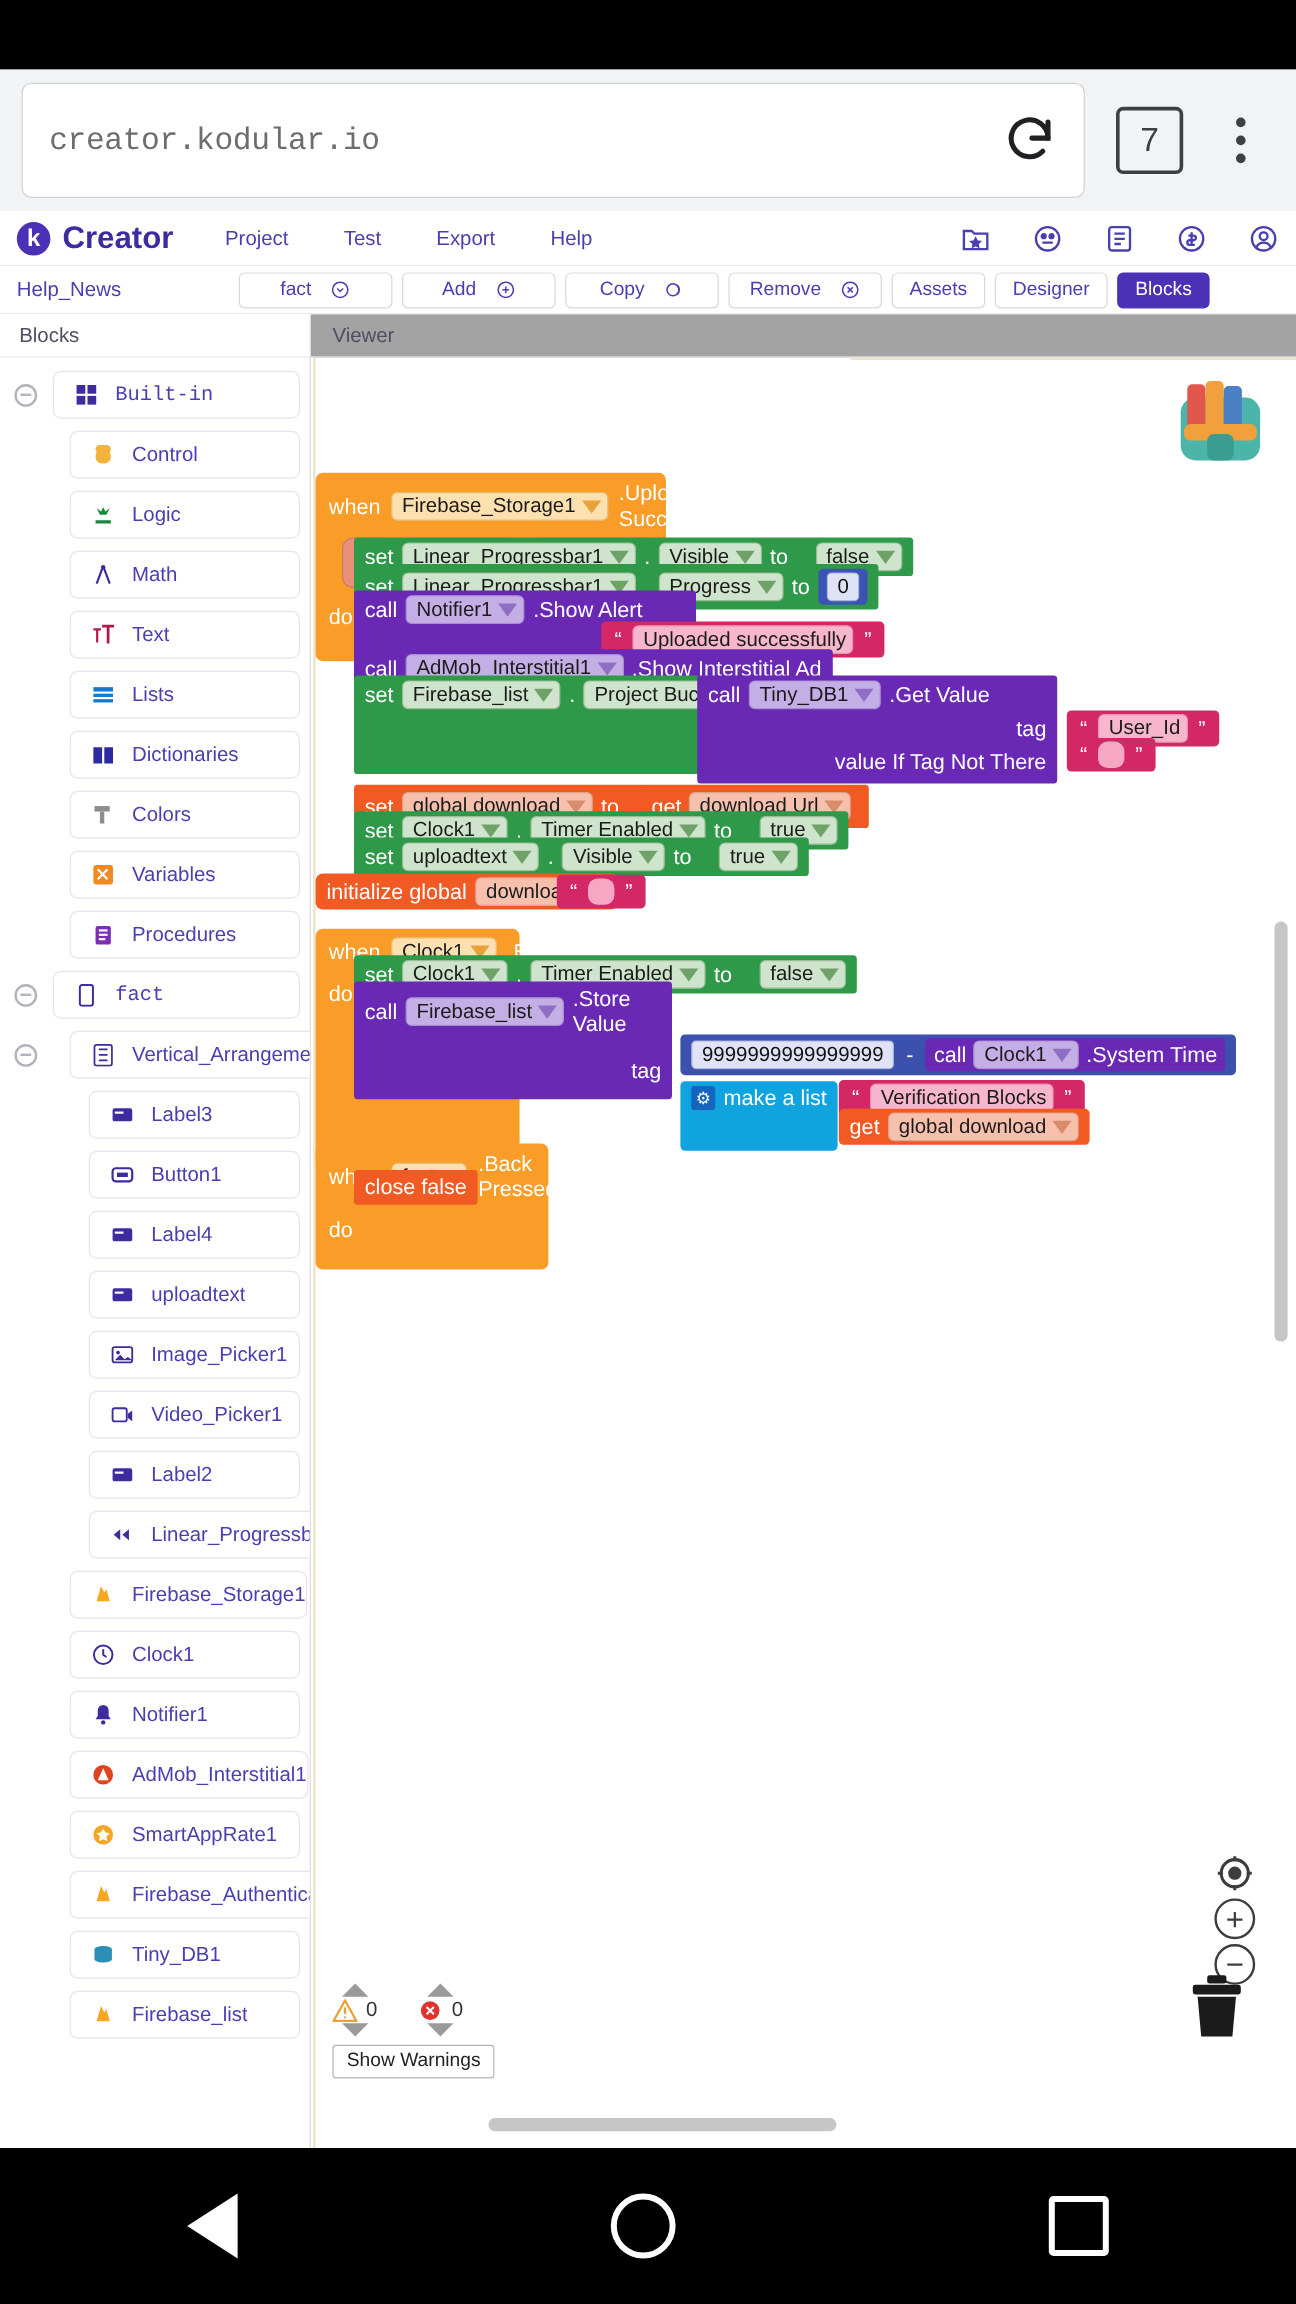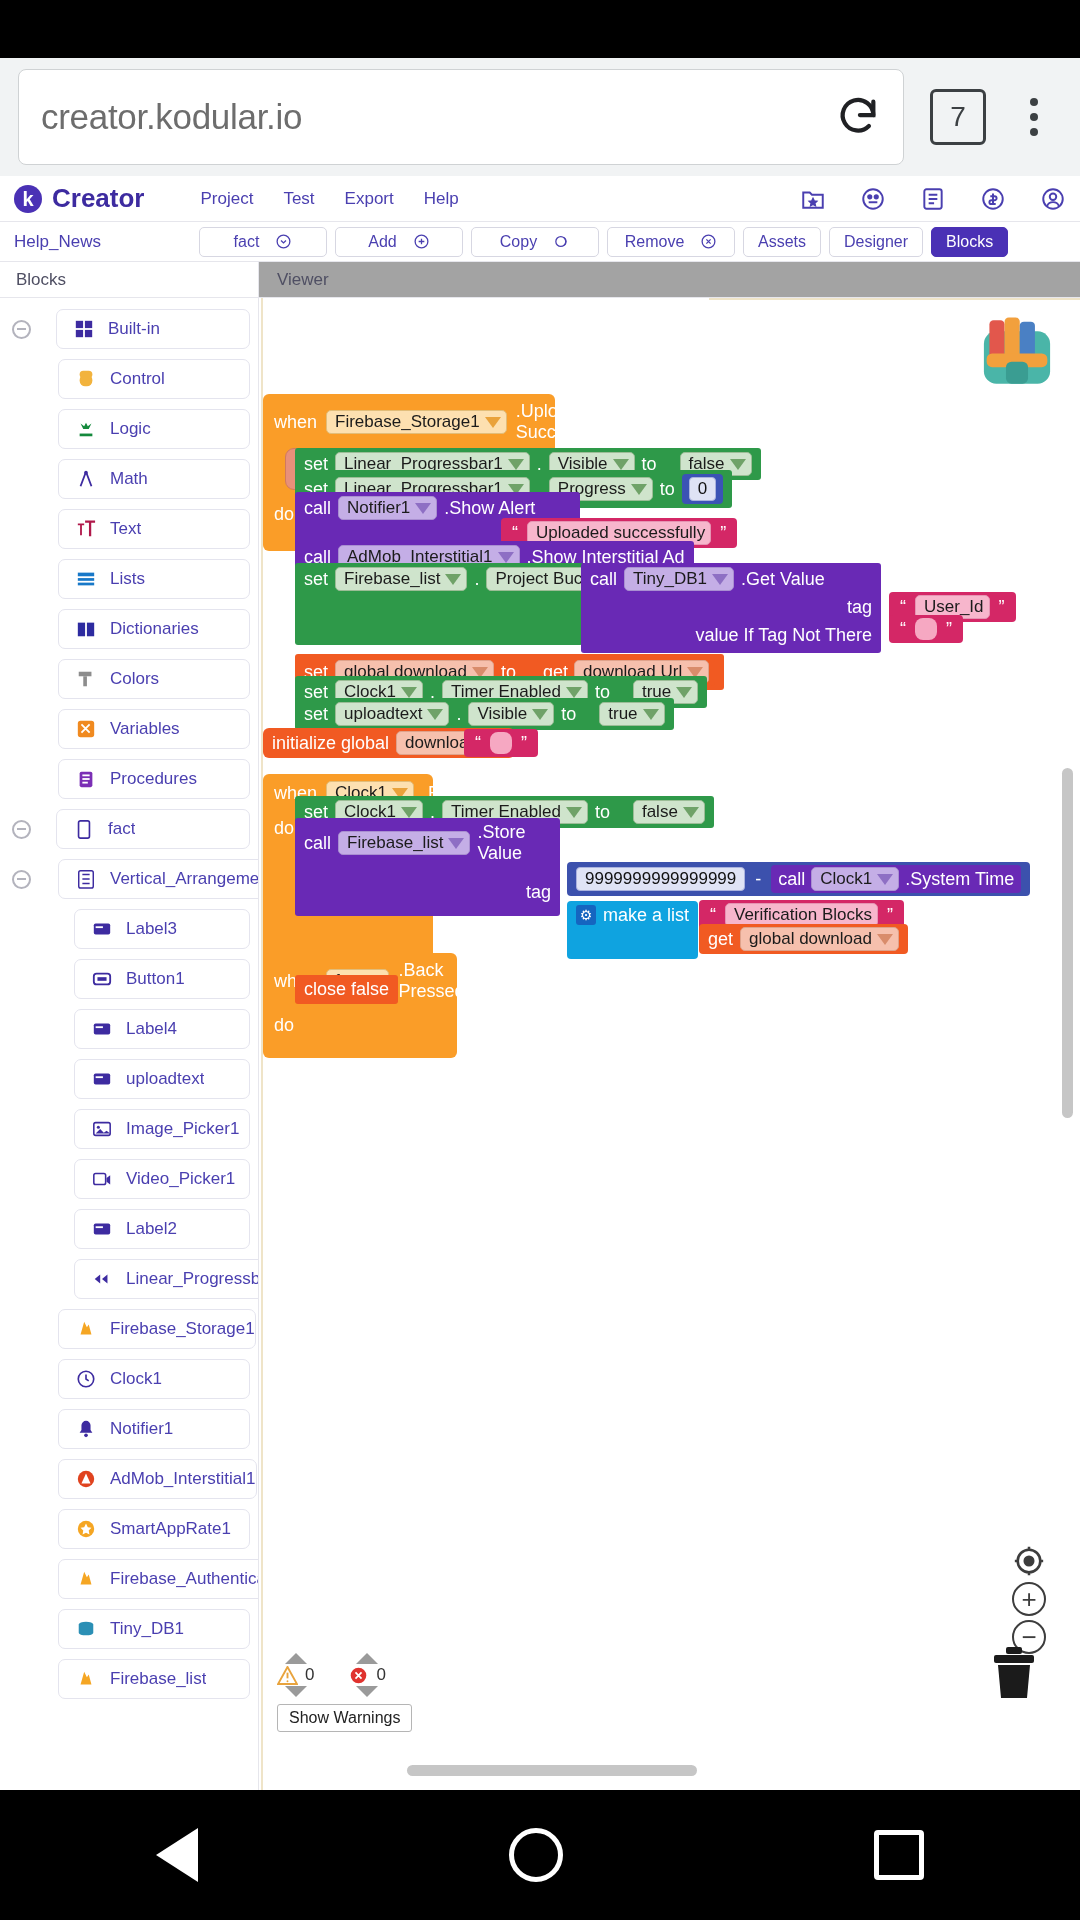--- a/index.html
+++ b/index.html
@@ -22,22 +22,22 @@
     position:absolute; left:0; top:58px; width:1080px; height:118px;
     background:#f1f3f4;
     display:flex; align-items:center; padding:0 18px;
   }
   .url-box {
     flex:1; height:96px; background:#fff; border:1px solid #cfd2d4;
     border-radius:8px; display:flex; align-items:center;
     padding:0 22px; position:relative;
   }
   .url-text {
-    font-size:35px; color:#6d6d6d; letter-spacing:-0.3px; flex:1;
-    white-space:nowrap; overflow:hidden;
+    font-size:26px; color:#6d6d6d; letter-spacing:-0.3px; flex:1;
+    white-space:nowrap; overflow:hidden;font-family:Liberation Mono, monospace;
   }
   .reload-icon { width:46px; height:46px; flex:none; }
   .tab-count {
     width:56px; height:56px; margin-left:26px; border:3px solid #3c4043;
     border-radius:6px; display:flex; align-items:center; justify-content:center;
     font-size:28px; color:#3c4043; flex:none;
   }
   .kebab { width:56px; margin-left:20px; display:flex; flex-direction:column;
     align-items:center; justify-content:center; gap:7px; flex:none; }
   .kebab i { width:8px; height:8px; border-radius:50%; background:#3c4043; display:block; }
@@ -48,21 +48,21 @@
     background:#fff; border-bottom:1px solid #e6e6ec;
     display:flex; align-items:center; padding:0 14px;
   }
   .brand { display:flex; align-items:center; gap:10px; }
   .brand-logo {
     width:28px; height:28px; border-radius:50%; background:#4a31b5;
     color:#fff; font-size:20px; font-weight:bold;
     display:flex; align-items:center; justify-content:center; line-height:1;
   }
   .brand-name { font-size:26px; color:#3d2ba0; font-weight:600; }
-  .menu-links { display:flex; gap:30px; margin-left:56px; }
+  .menu-links { display:flex; gap:46px; margin-left:43px; }
   .menu-links span { font-size:17px; color:#4a3fb0; }
   .header-icons { margin-left:auto; display:flex; gap:34px; align-items:center; }
   .hicon { width:26px; height:26px; color:#4a3fb0; display:block; }
 
   
   .proj-bar {
     position:absolute; left:0; top:222px; width:1080px; height:40px;
     background:#fff; border-bottom:1px solid #e6e6ec;
     display:flex; align-items:center; padding:0 14px;
   }
@@ -96,21 +96,21 @@
   .toggle-circle {
     width:19px; height:19px; border:2px solid #b3b3bd; border-radius:50%;
     display:flex; align-items:center; justify-content:center;
   }
   .toggle-circle::after { content:""; width:9px; height:2px; background:#b3b3bd; display:block; }
   .tree-item {
     flex:1; height:40px; border:1px solid #e4e4ee; border-radius:7px;
     display:flex; align-items:center; gap:14px; padding-left:17px;
     font-size:17px; color:#4a3fb0; background:#fff; margin-right:8px;
   }
-  .tree-item.lvl1 { margin-left:20px; }
+  .tree-item.lvl1 { margin-left:8px;font-family:Liberation Mono, monospace; }
   .tree-item.lvl2 { margin-left:22px; }
   .tree-item.lvl3 { margin-left:38px; }
   .ti-ico { width:20px; height:20px; flex:none; display:block; }
   .ti-label { overflow:hidden; white-space:nowrap; text-overflow:ellipsis; }
 
   
   .right-panel {
     position:absolute; left:259px; top:0; width:821px; height:1528px;
     background:#a3a3a3; overflow:hidden;
   }

